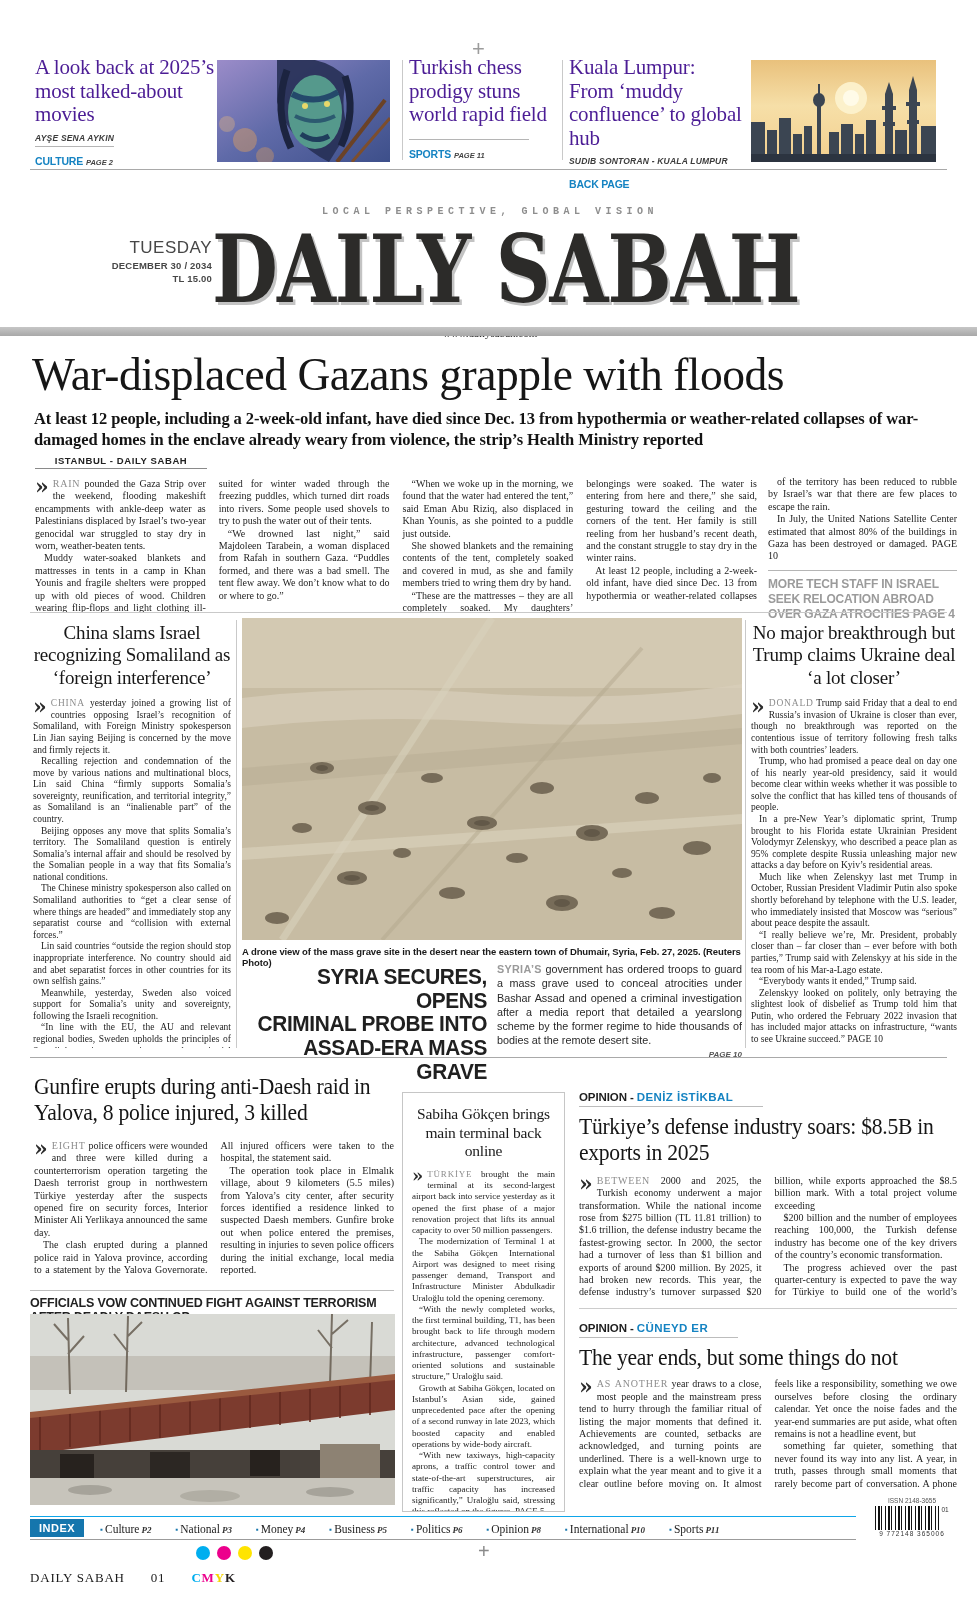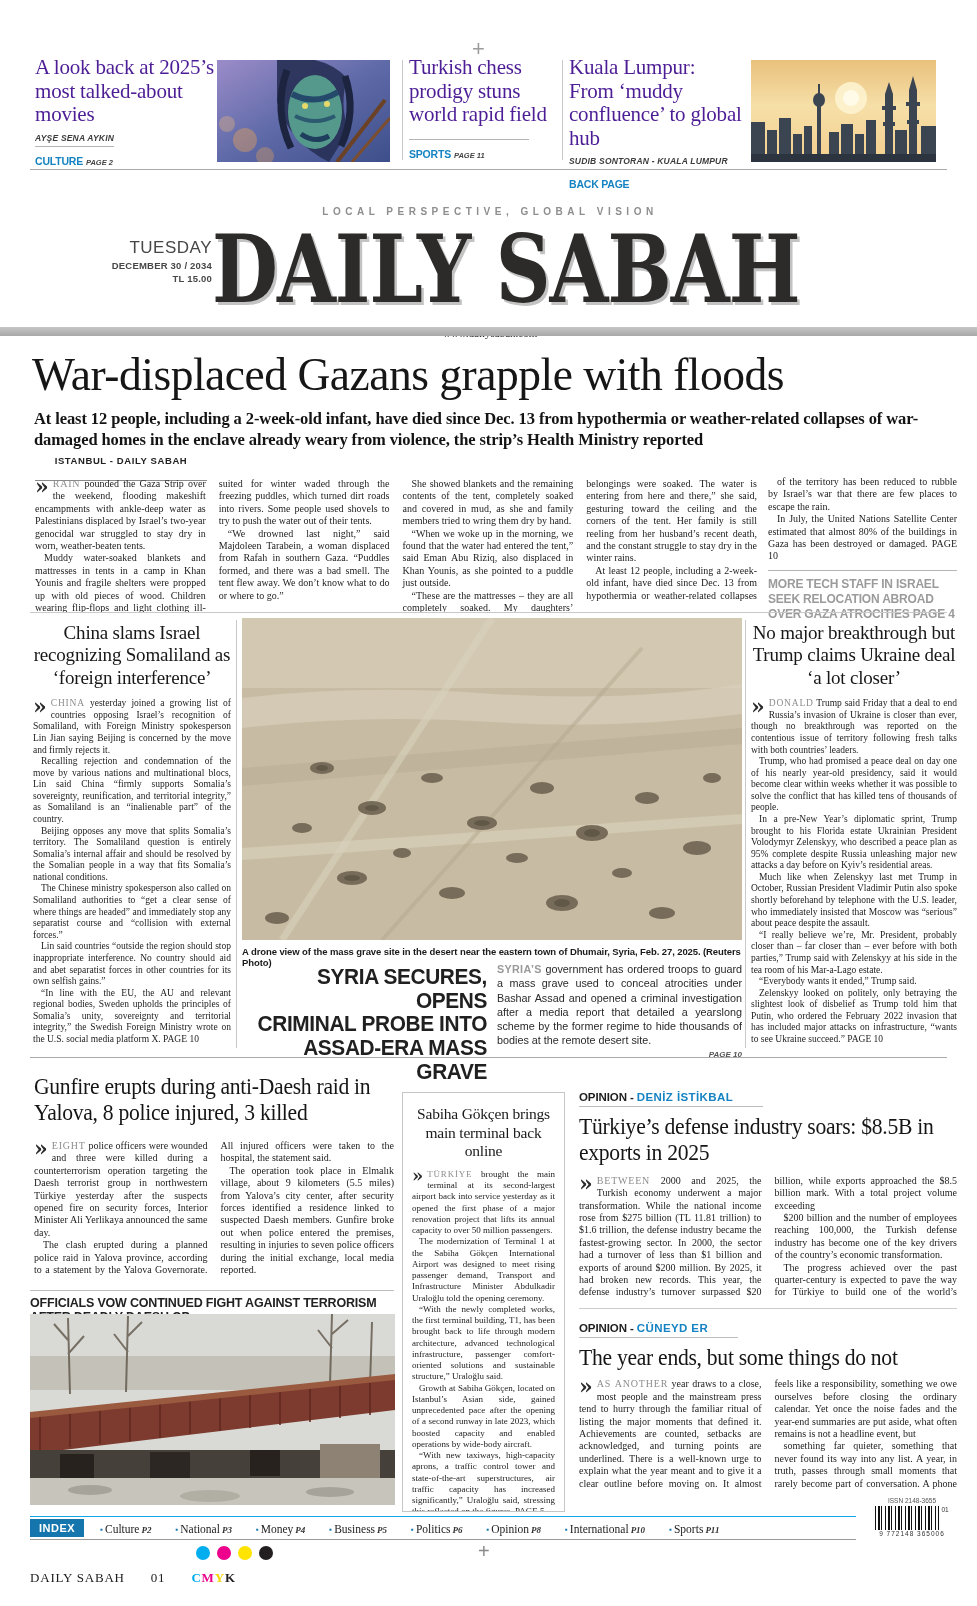--- a/index.html
+++ b/index.html
@@ -22,34 +22,34 @@
   .teaser-rule-top { border-top:1px solid #b5b5b5; padding-top:4px; }
   .vrule { width:1px; background:#c9c9c9; }
   .hrule { height:1px; background:#a9a9a9; }
   .photo { display:block; }
 
   
   .dateblock { text-align:right; color:#474747; font-family:"Liberation Sans",sans-serif; }
   .dateblock .day { font-size:17px; font-weight:400; letter-spacing:0.5px; }
   .dateblock .d2 { font-size:9.5px; font-weight:700; margin-top:2px; letter-spacing:0.2px; }
   .masthead { text-align:center; }
-  .tagline { font-family:Liberation Sans, sans-serif; font-weight:700; font-size:10px;
+  .tagline { font-family:Liberation Mono, monospace; font-weight:700; font-size:10px;
              letter-spacing:4.5px; color:#8e8e8e; }
   .mast-title { font-family:"DejaVu Serif", serif; font-weight:700; font-size:76px; line-height:0.98;
                 color:#2c2b29; letter-spacing:-1px; transform:scaleY(1.22); transform-origin:center top;
                 text-shadow:2.5px 2.5px 0 #c3c3c3; white-space:nowrap; margin-top:8px; }
   .mast-url { font-size:11px; color:#222; margin-top:28px; }
   .grayband { background:linear-gradient(#c6c6c6,#a8a8a8); }
 
   
   .lead-headline { font-size:46px; line-height:1.0; letter-spacing:-0.5px; color:#161616;
                    transform:scaleX(0.99); transform-origin:left; white-space:nowrap; }
   .lead-deck { font-size:16.5px; font-weight:700; line-height:1.25; color:#141414; letter-spacing:-0.1px; }
   .byline { font-family:"Liberation Sans",sans-serif; font-weight:700; font-size:9.5px; letter-spacing:0.6px;
-            color:#222; text-align:center; border-bottom:1px solid #8a8a8a; padding-bottom:14px; }
+            color:#222; text-align:center; border-bottom:1px solid #8a8a8a; padding-bottom:2px; }
   .body-text { font-size:10px; line-height:1.24; text-align:justify; color:#1c1c1c; }
   .body-text p { text-indent:9px; }
   .body-text p.first-para { text-indent:0; }
   .chev { float:left; font-size:22px; line-height:15px; font-weight:700; color:#2b2b2b; margin:1px 4px 0 0;
           font-family:"DejaVu Serif",serif; }
   .leadin { color:#8d8d8d; letter-spacing:0.8px; }
   .cols4 { column-count:4; column-gap:13px; column-fill:auto; height:138px; overflow:hidden; }
   .cols2 { column-count:2; column-gap:13px; column-fill:auto; overflow:hidden; }
   .col5 { overflow:hidden; }
   .col5-rule { border-top:1px solid #b5b5b5; margin:7px 0 6px 0; }
@@ -222,22 +222,22 @@
 
   <div class="abs lead-headline" style="left:32px; top:352px; width:915px;">War-displaced Gazans grapple with floods</div>
   <div class="abs lead-deck" style="left:34px; top:409px; width:908px;">At least 12 people, including a 2-week-old infant, have died since Dec. 13 from hypothermia or weather-related collapses of war-damaged homes in the enclave already weary from violence, the strip’s Health Ministry reported</div>
   <div class="abs byline" style="left:35px; top:455px; width:172px;">ISTANBUL - DAILY SABAH</div>
 
   <div class="abs body-text cols4" style="left:35px; top:478px; width:722px;">
     <p class="first-para"><span class="chev">»</span><span class="leadin">RAIN</span> <span>pounded the Gaza Strip over the weekend, flooding makeshift encampments with ankle-deep water as Palestinians displaced by Israel’s two-year genocidal war struggled to stay dry in worn, weather-beaten tents.</span></p>
     <div>
         <p>Muddy water-soaked blankets and mattresses in tents in a camp in Khan Younis and fragile shelters were propped up with old pieces of wood. Children wearing flip-flops and light clothing ill-suited for winter waded through the freezing puddles, which turned dirt roads into rivers. Some people used shovels to try to push the water out of their tents.</p>
         <p>“We drowned last night,” said Majdoleen Tarabein, a woman displaced from Rafah in southern Gaza. “Puddles formed, and there was a bad smell. The tent flew away. We don’t know what to do or where to go.”</p>
+        <p>“When we woke up in the morning, we found that the water had entered the tent,” said Eman Abu Riziq, also displaced in Khan Younis, as she pointed to a puddle just outside.</p>
         <p>She showed blankets and the remaining contents of the tent, completely soaked and covered in mud, as she and family members tried to wring them dry by hand.</p>
-        <p>“When we woke up in the morning, we found that the water had entered the tent,” said Eman Abu Riziq, also displaced in Khan Younis, as she pointed to a puddle just outside.</p>
         <p>“These are the mattresses – they are all completely soaked. My daughters’ belongings were soaked. The water is entering from here and there,” she said, gesturing toward the ceiling and the corners of the tent. Her family is still reeling from her husband’s recent death, and the constant struggle to stay dry in the winter rains.</p>
         <p>At least 12 people, including a 2-week-old infant, have died since Dec. 13 from hypothermia or weather-related collapses of war-damaged homes, according to Gaza’s Health Ministry.</p>
       </div>
   </div>
 
   <div class="abs body-text col5" style="left:768px; top:476px; width:189px; height:142px;">
     <div>
         <p>of the territory has been reduced to rubble by Israel’s war that there are few places to escape the rain.</p>
         <p>In July, the United Nations Satellite Center estimated that almost 80% of the buildings in Gaza has been destroyed or damaged. PAGE 10</p>
       </div>
@@ -249,20 +249,21 @@
 
   <div class="abs" style="left:33px; top:622px; width:198px; height:426px; overflow:hidden;">
     <div class="side-head">China slams Israel recognizing Somaliland as ‘foreign interference’</div>
     <div class="body-text side-body">
       <p class="first-para"><span class="chev">»</span><span class="leadin">CHINA</span> <span>yesterday joined a growing list of countries opposing Israel’s recognition of Somaliland, with Foreign Ministry spokesperson Lin Jian saying Beijing is concerned by the move and firmly rejects it.</span></p>
       <div>
           <p>Recalling rejection and condemnation of the move by various nations and multinational blocs, Lin said China “firmly supports Somalia’s sovereignty, reunification, and territorial integrity,” as Somaliland is an “inalienable part” of the country.</p>
           <p>Beijing opposes any move that splits Somalia’s territory. The Somaliland question is entirely Somalia’s internal affair and should be resolved by the Somalian people in a way that fits Somalia’s national conditions.</p>
           <p>The Chinese ministry spokesperson also called on Somaliland authorities to “get a clear sense of where things are headed” and immediately stop any separatist course and “collision with external forces.”</p>
           <p>Lin said countries “outside the region should stop inappropriate interference. No country should aid and abet separatist forces in other countries for its own selfish gains.”</p>
+          <p>Meanwhile, yesterday, Sweden also voiced support for Somalia’s unity and sovereignty, following the Israeli recognition.</p>
           <p>“In line with the EU, the AU and relevant regional bodies, Sweden upholds the principles of Somalia’s unity, sovereignty and territorial integrity,” the Swedish Foreign Ministry wrote on the U.S. social media platform X. PAGE 10</p>
         </div>
     </div>
   </div>
 
   <div class="abs vrule" style="left:236px; top:620px; height:428px;"></div>
 
   <svg class="abs photo" style="left:242px; top:618px;" width="500" height="322" viewBox="0 0 500 322">
     <rect width="500" height="322" fill="#c7bca3"></rect>
     <rect width="500" height="70" fill="#d3c9b2"></rect>

